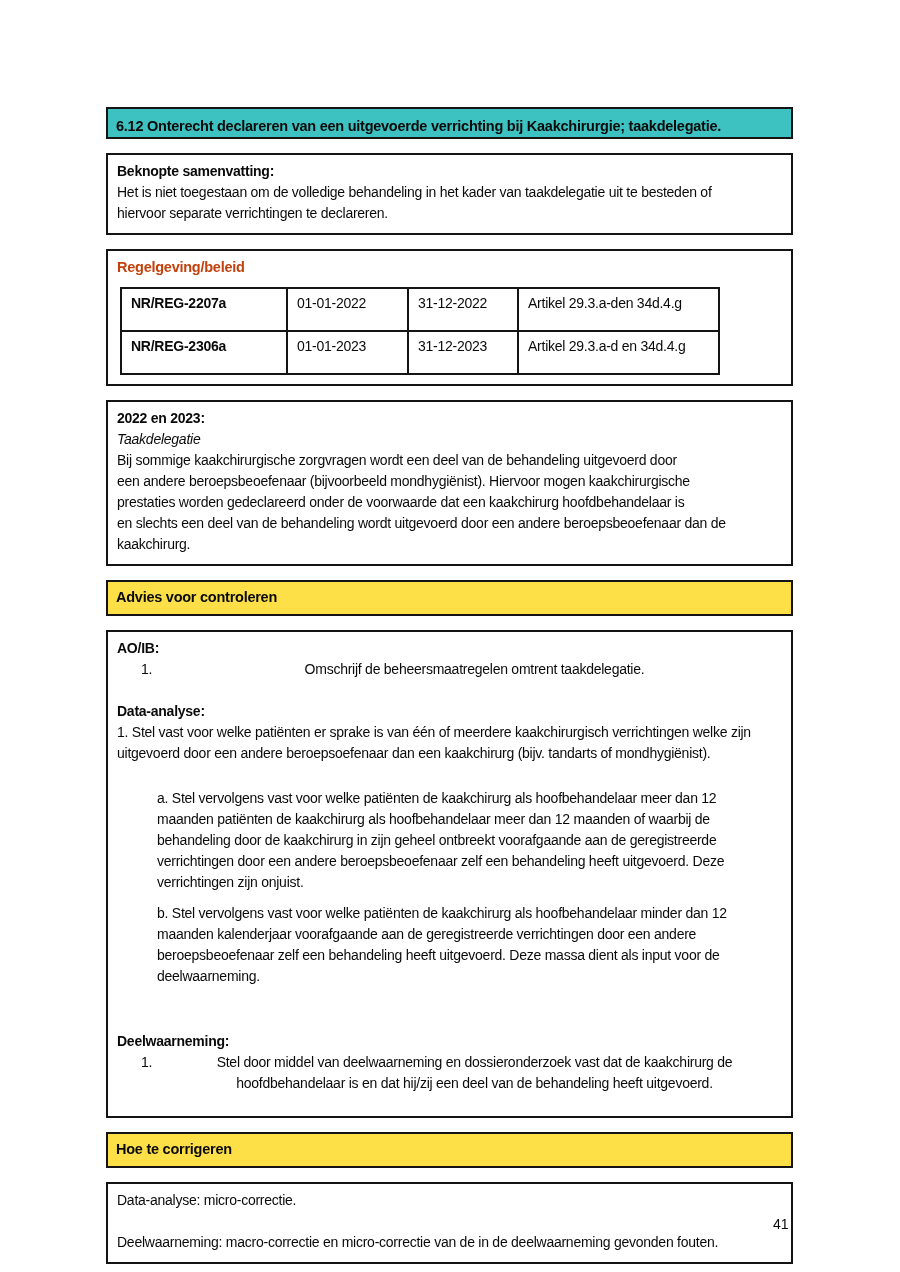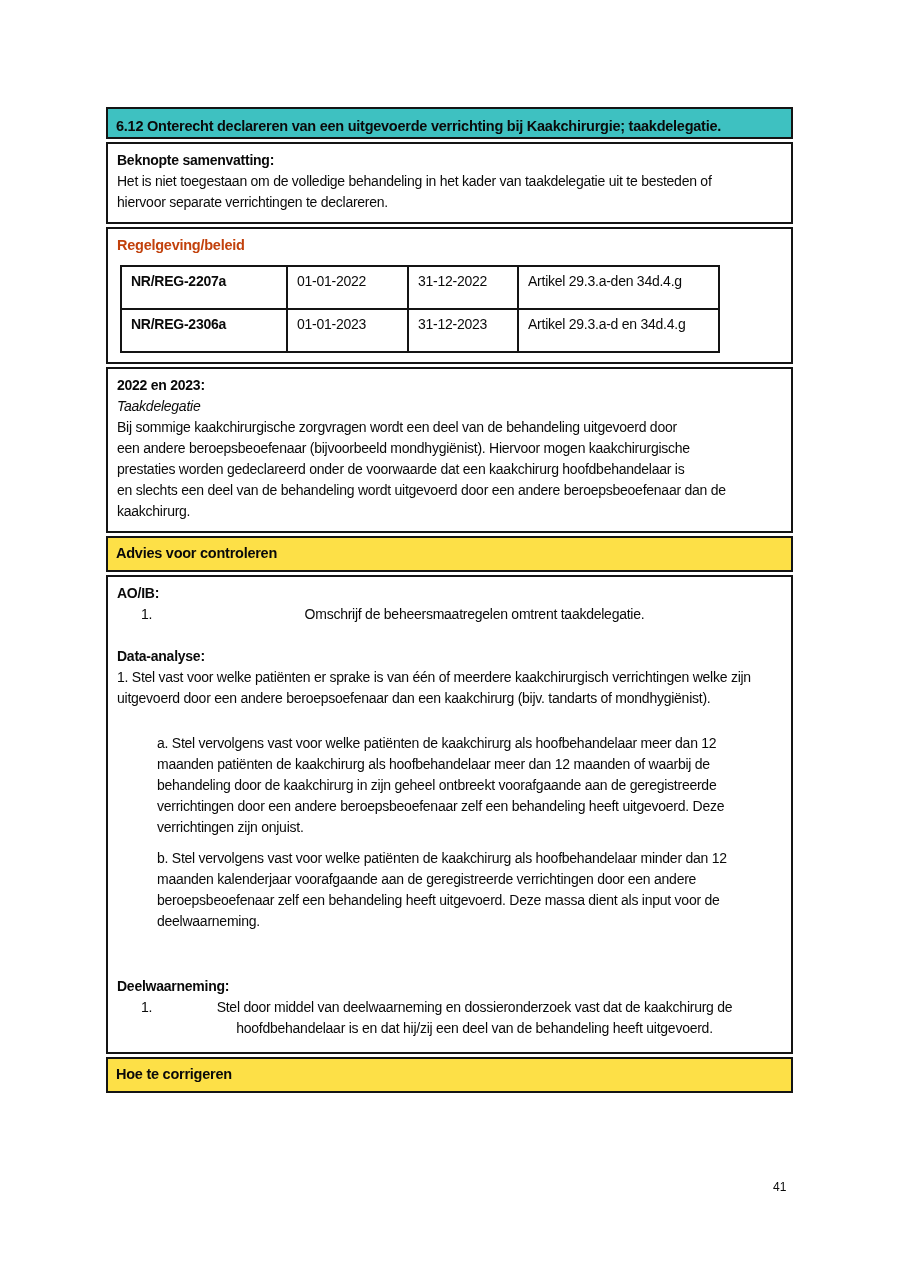--- a/index.html
+++ b/index.html
@@ -9,21 +9,21 @@
     font-family: "Liberation Sans", "DejaVu Sans", sans-serif;
     color: #0a0a0a;
     -webkit-font-smoothing: antialiased;
   }
   .doc {
     position: absolute; left: 106px; top: 107px; width: 687px;
   }
   .row {
     border: 2px solid #141414;
     background: #ffffff;
-    margin-top: 3px;
+    margin-top: 14px;
     font-size: 14px; line-height: 21px; letter-spacing: -0.25px;
   }
   .row:first-child { margin-top: 0; }
   .title-bar {
     background: #3EC1C1;
     padding: 7px 8px 0 8px;
     font-weight: bold; font-size: 14.5px;
   }
   .olive-bar {
     background: #fde047;
@@ -31,21 +31,21 @@
     font-weight: bold; font-size: 14.5px;
   }
   .pad { padding: 6px 9px 9px 9px; }
   .bold { font-weight: bold; }
   .italic { font-style: italic; }
   .pre { white-space: pre-line; }
   .teal { color: #c2410c; font-weight: bold; font-size: 14.5px; }
   .summary-sec { min-height: 78px; }
   .regulation-sec { min-height: 126px; }
   .period-sec { min-height: 158px; }
-  .advice-sec { min-height: 450px; padding-bottom: 13px; }
+  .advice-sec { min-height: 450px; padding-bottom: 22px; }
   .correction-sec { min-height: 65px; }
   table.reg-table {
     border-collapse: collapse;
     margin-top: 9px; margin-left: 3px;
     width: 590px;
     table-layout: fixed;
   }
   table.reg-table td {
     border: 2px solid #141414;
     vertical-align: top;
@@ -60,22 +60,22 @@
   td.c3 { width: 201px; font-weight: normal; }
   .list-row { display: flex; margin-left: 24px; }
   .list-row .num { width: 26px; flex: 0 0 26px; }
   .list-row .txt { flex: 1; text-align: center; }
   .gap10 { height: 10px; }
   .gap21 { height: 21px; }
   .gap24 { height: 24px; }
   .gap44 { height: 44px; }
   .indent { margin-left: 40px; margin-right: 10px; }
   .page-number {
-    position: absolute; left: 773px; top: 1180px;
-    font-size: 12px; color: #0a0a0a;
+    position: absolute; left: 773px; top: 1216px;
+    font-size: 14px; color: #0a0a0a;
   }
 </style>
 </head>
 <body>
 
 <div class="doc">
 
   <section class="row title-bar">
     <span>6.12 Onterecht declareren van een uitgevoerde verrichting bij Kaakchirurgie; taakdelegatie.</span>
   </section>
@@ -146,16 +146,21 @@
       <span class="num">1.</span>
       <span class="txt pre">Stel door middel van deelwaarneming en dossieronderzoek vast dat de kaakchirurg de
 hoofdbehandelaar is en dat hij/zij een deel van de behandeling heeft uitgevoerd.</span>
     </div>
   </section>
 
   <section class="row olive-bar">
     <span>Hoe te corrigeren</span>
   </section>
 
+  <section class="row pad correction-sec">
+    <div>Data-analyse: micro-correctie.</div>
+    <div class="gap21"></div>
+    <div>Deelwaarneming: macro-correctie en micro-correctie van de in de deelwaarneming gevonden fouten.</div>
+  </section>
 
 </div>
 
 <div class="page-number">41</div>
 
 </body></html>

